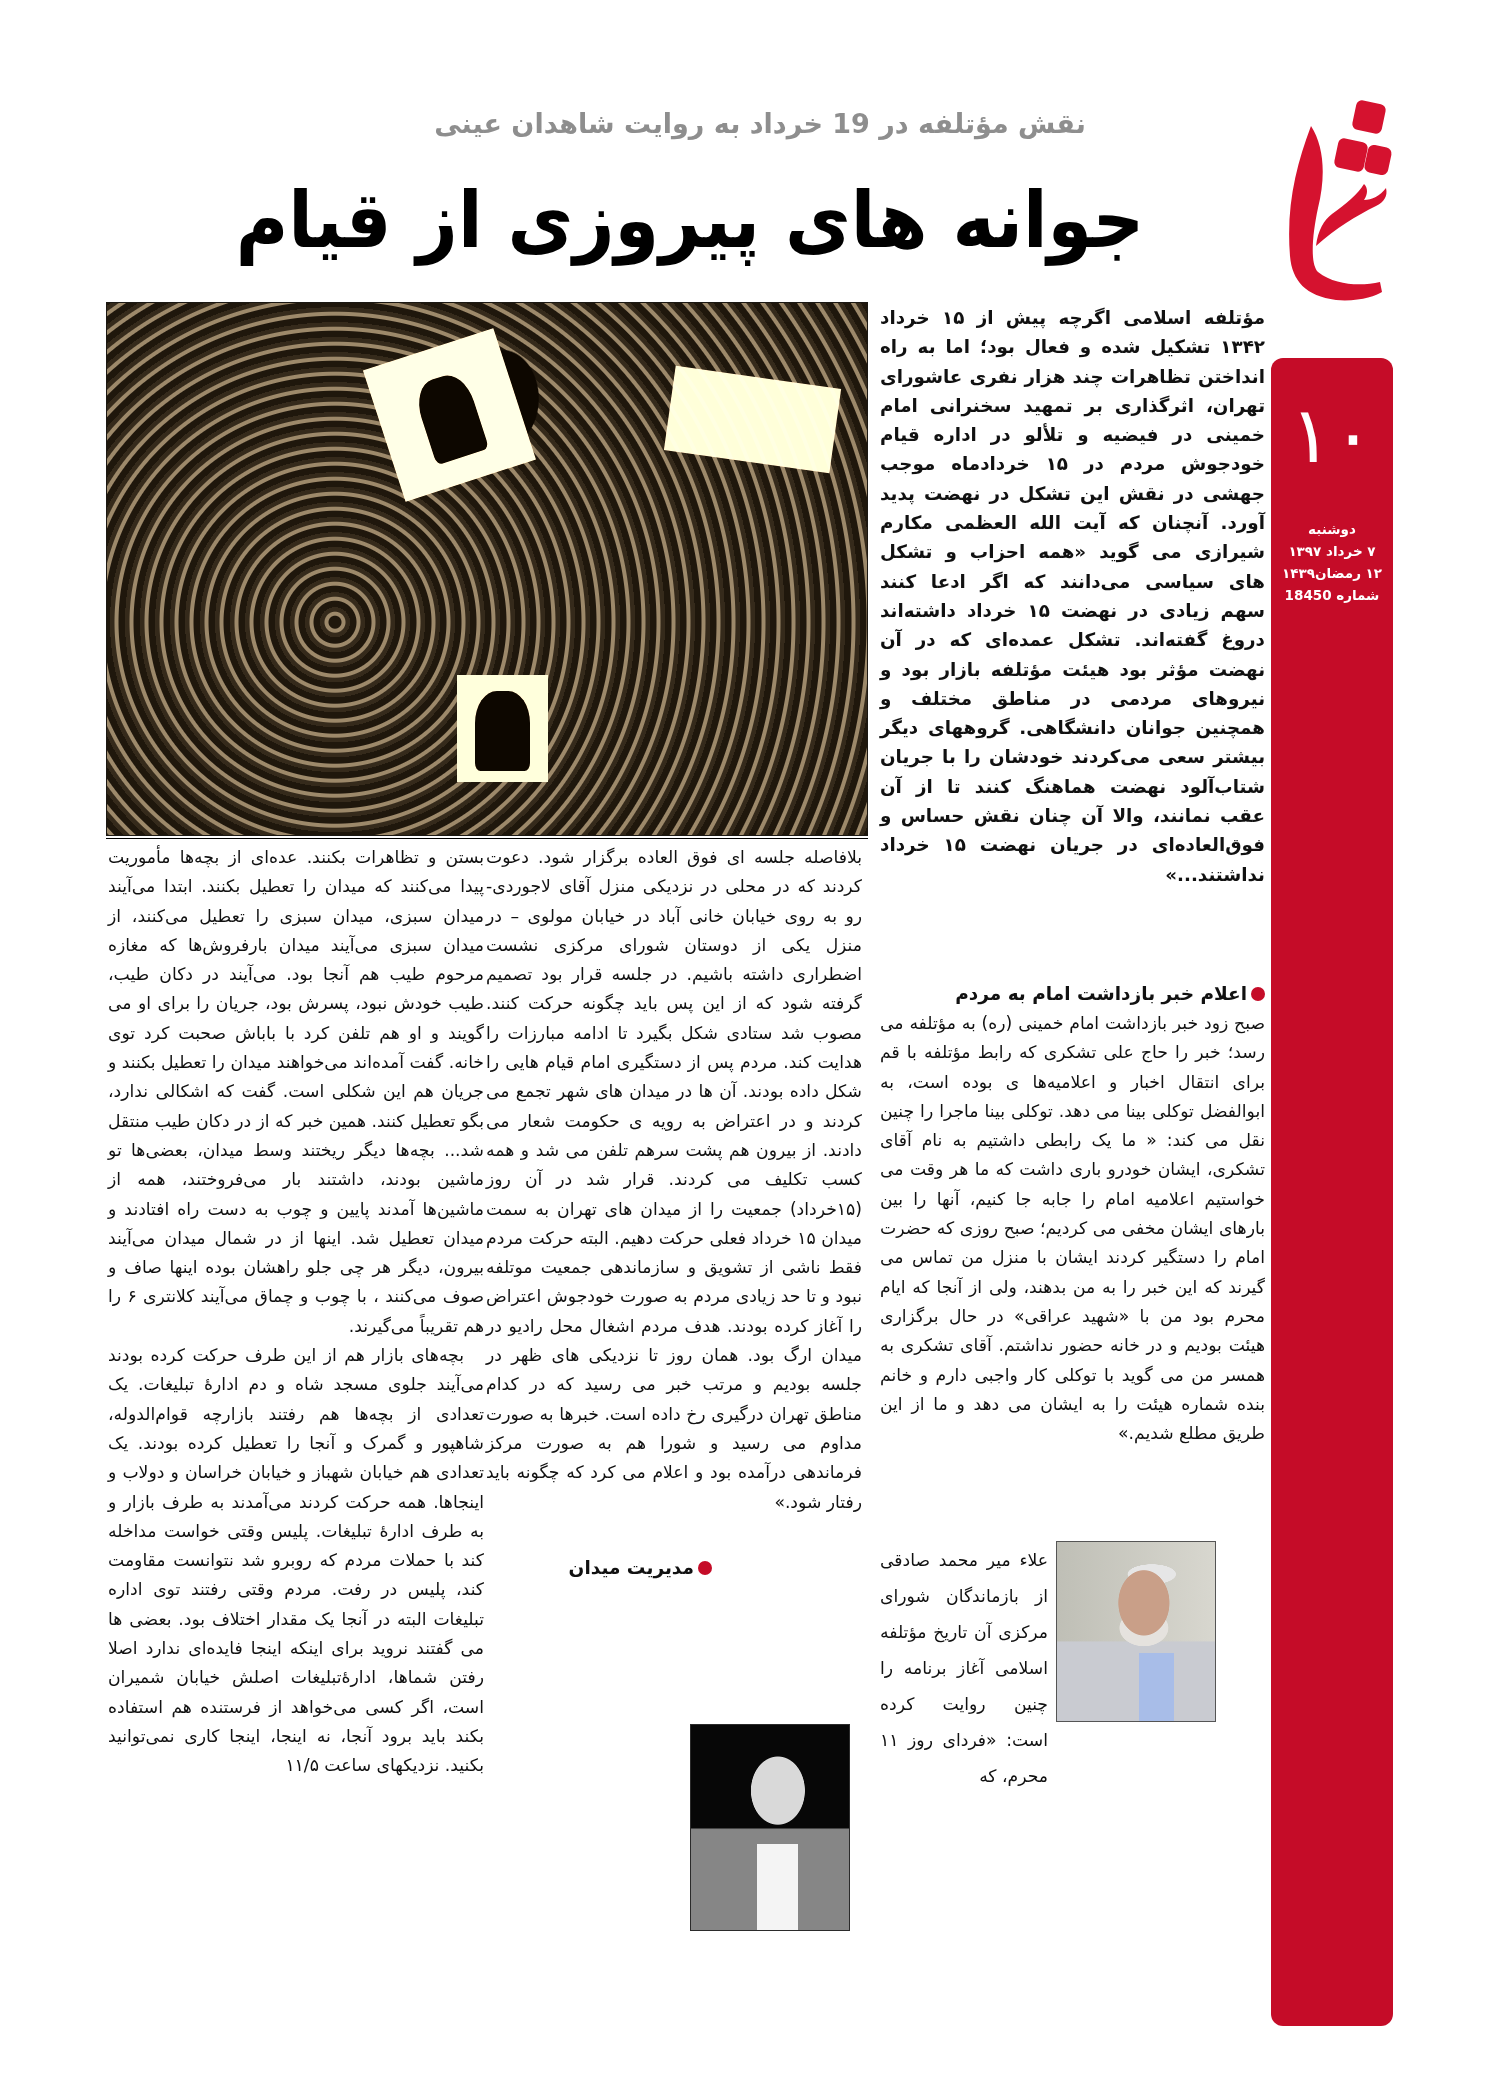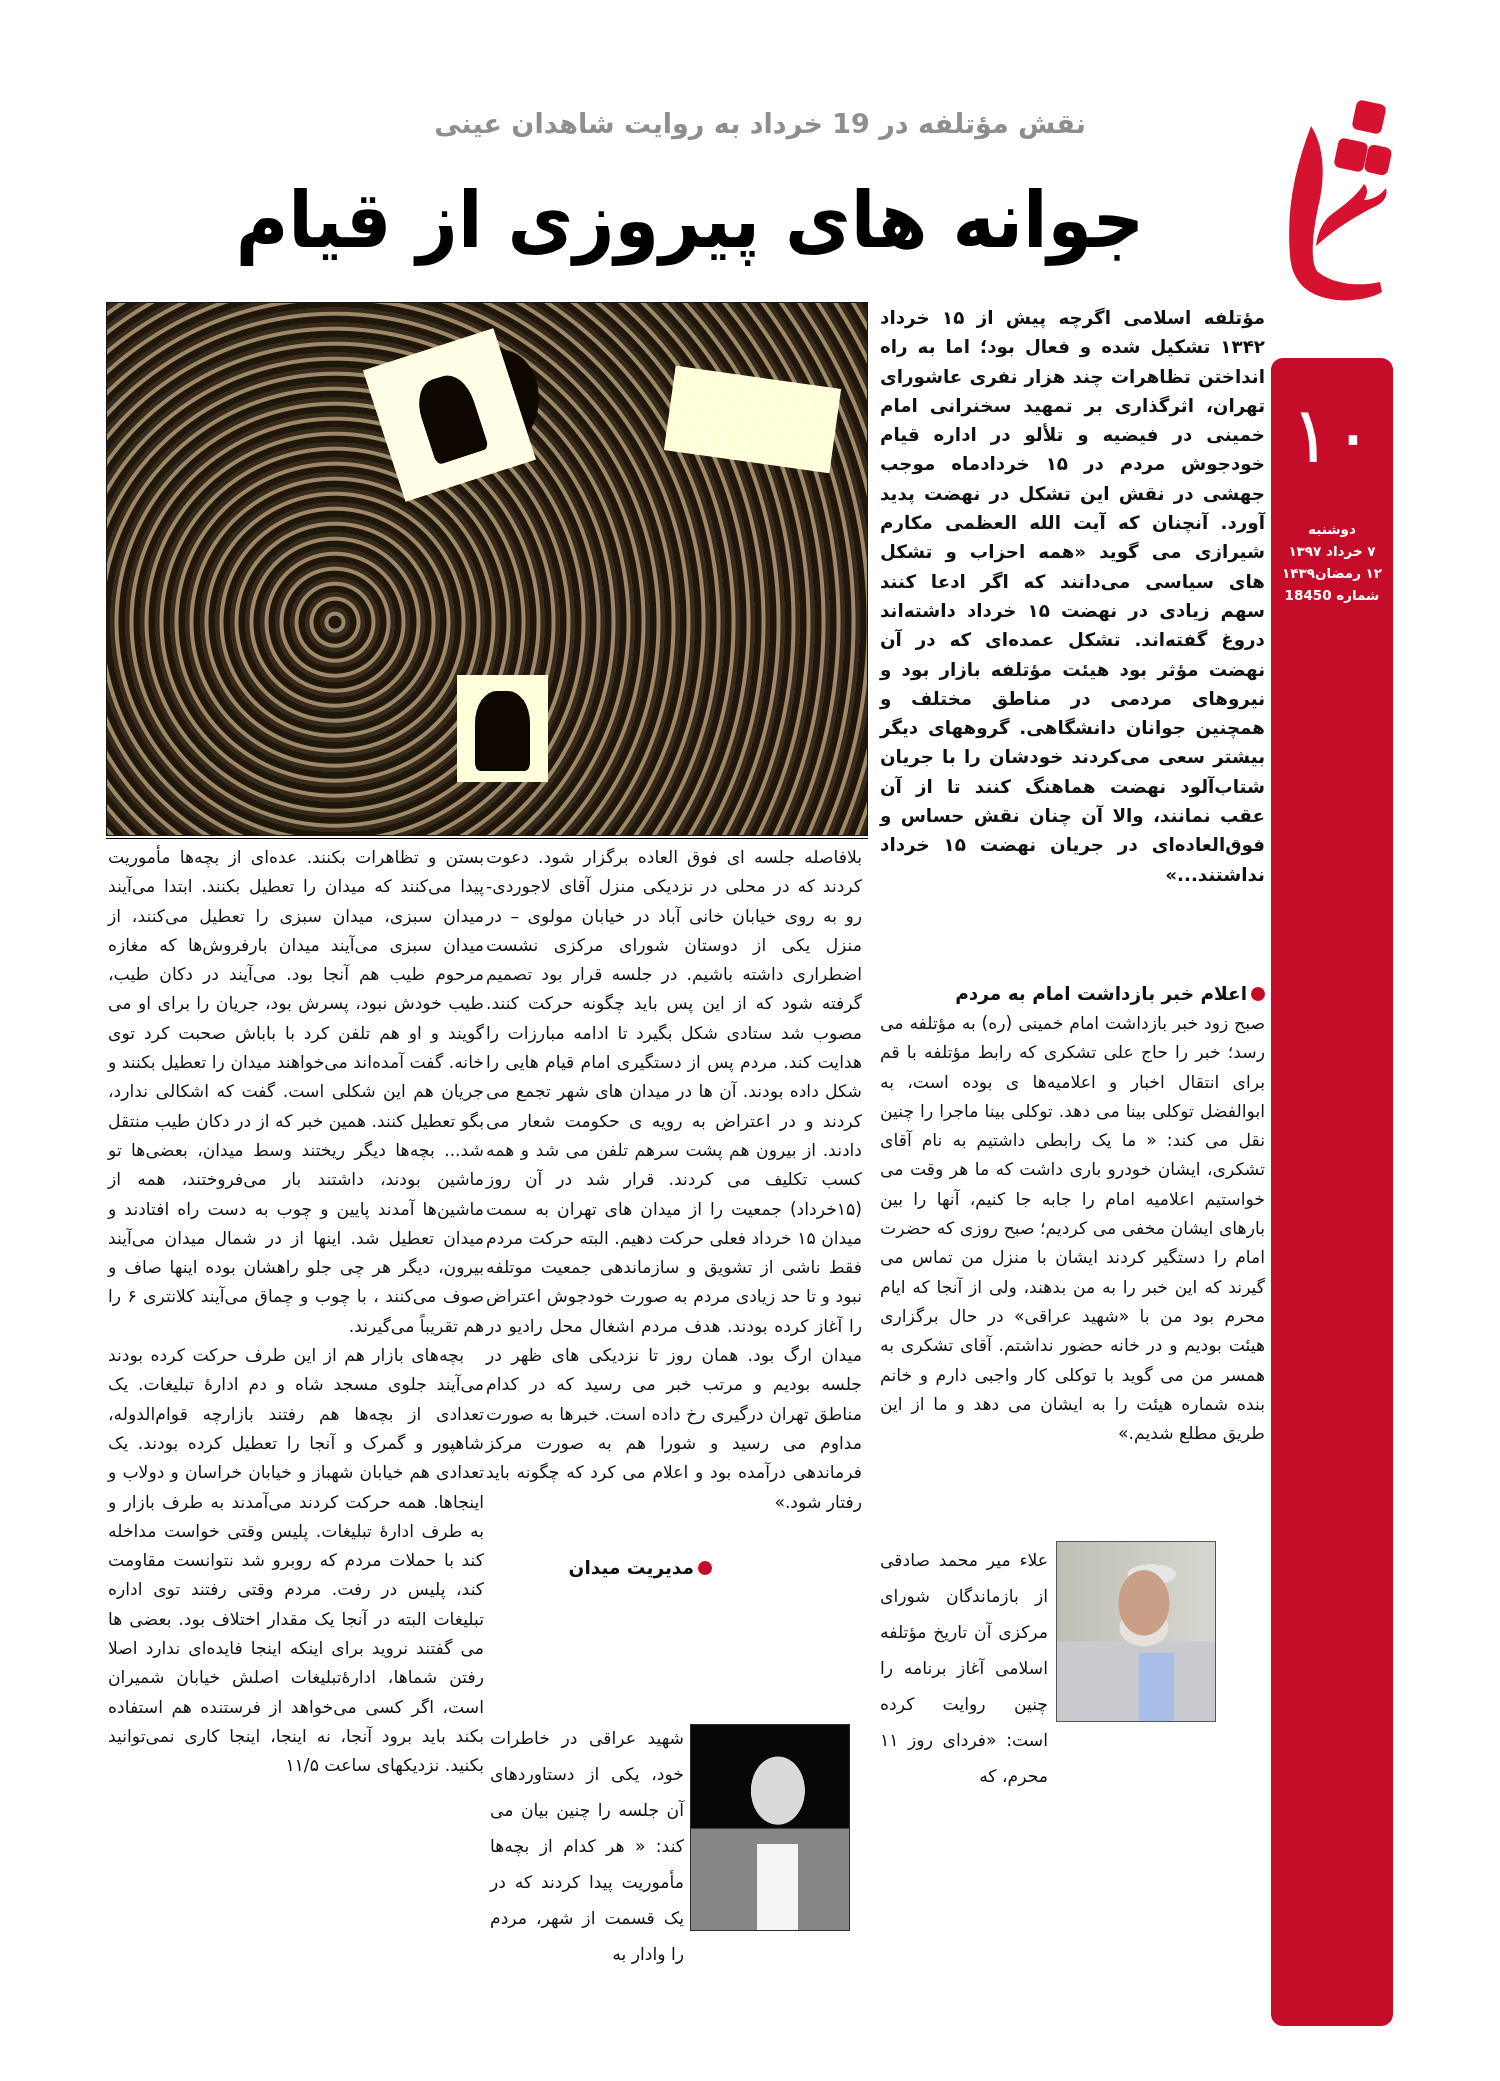--- a/index.html
+++ b/index.html
@@ -146,22 +146,19 @@
   <div class="col col-middle">
     <p>بلافاصله جلسه ای فوق العاده برگزار شود. دعوت کردند که در محلی در نزدیکی منزل آقای لاجوردی- رو به روی خیابان خانی آباد در خیابان مولوی – در منزل یکی از دوستان شورای مرکزی نشست اضطراری داشته باشیم. در جلسه قرار بود تصمیم گرفته شود که از این پس باید چگونه حرکت کنند. مصوب شد ستادی شکل بگیرد تا ادامه مبارزات را هدایت کند. مردم پس از دستگیری امام قیام هایی را شکل داده بودند. آن ها در میدان های شهر تجمع می کردند و در اعتراض به رویه ی حکومت شعار می دادند. از بیرون هم پشت سرهم تلفن می شد و همه کسب تکلیف می کردند. قرار شد در آن روز (۱۵خرداد) جمعیت را از میدان های تهران به سمت میدان ۱۵ خرداد فعلی حرکت دهیم. البته حرکت مردم فقط ناشی از تشویق و سازماندهی جمعیت موتلفه نبود و تا حد زیادی مردم به صورت خودجوش اعتراض را آغاز کرده بودند. هدف مردم اشغال محل رادیو در میدان ارگ بود. همان روز تا نزدیکی های ظهر در جلسه بودیم و مرتب خبر می رسید که در کدام مناطق تهران درگیری رخ داده است. خبرها به صورت مداوم می رسید و شورا هم به صورت مرکز فرماندهی درآمده بود و اعلام می کرد که چگونه باید رفتار شود.»</p>
     <div class="subhead" style="margin-top:36px; padding-right:150px;">
       <span class="bullet-dot"></span>
       <span>مدیریت میدان</span>
     </div>
   </div>
   <div class="portrait-2">
       <div class="shirt"></div>
     </div>
-  <div class="wrap-block" style="left:490px; top:1720px; width:194px;">
-    <p>شهید عراقی در خاطرات خود، یکی از دستاوردهای آن جلسه را چنین بیان می کند: « هر کدام از بچه‌ها مأموریت پیدا کردند که در یک قسمت از شهر، مردم را وادار به</p>
-  </div>
 
   <div class="col col-left">
     <p>بستن و تظاهرات بکنند. عده‌ای از بچه‌ها مأموریت پیدا می‌کنند که میدان را تعطیل بکنند. ابتدا می‌آیند میدان سبزی، میدان سبزی را تعطیل می‌کنند، از میدان سبزی می‌آیند میدان بارفروش‌ها که مغازه مرحوم طیب هم آنجا بود. می‌آیند در دکان طیب، طیب خودش نبود، پسرش بود، جریان را برای او می گویند و او هم تلفن کرد با باباش صحبت کرد توی خانه. گفت آمده‌اند می‌خواهند میدان را تعطیل بکنند و جریان هم این شکلی است. گفت که اشکالی ندارد، بگو تعطیل کنند. همین خبر که از در دکان طیب منتقل شد... بچه‌ها دیگر ریختند وسط میدان، بعضی‌ها تو ماشین بودند، داشتند بار می‌فروختند، همه از ماشین‌ها آمدند پایین و چوب به دست راه افتادند و میدان تعطیل شد. اینها از در شمال میدان می‌آیند بیرون، دیگر هر چی جلو راهشان بوده اینها صاف و صوف می‌کنند ، با چوب و چماق می‌آیند کلانتری ۶ را هم تقریباً می‌گیرند.</p>
     <p style="text-indent:20px;">بچه‌های بازار هم از این طرف حرکت کرده بودند می‌آیند جلوی مسجد شاه و دم ادارۀ تبلیغات. یک تعدادی از بچه‌ها هم رفتند بازارچه قوام‌الدوله، شاهپور و گمرک و آنجا را تعطیل کرده بودند. یک تعدادی هم خیابان شهباز و خیابان خراسان و دولاب و اینجاها. همه حرکت کردند می‌آمدند به طرف بازار و به طرف ادارۀ تبلیغات. پلیس وقتی خواست مداخله کند با حملات مردم که روبرو شد نتوانست مقاومت کند، پلیس در رفت. مردم وقتی رفتند توی اداره تبلیغات البته در آنجا یک مقدار اختلاف بود. بعضی ها می گفتند نروید برای اینکه اینجا فایده‌ای ندارد اصلا رفتن شماها، ادارۀتبلیغات اصلش خیابان شمیران است، اگر کسی می‌خواهد از فرستنده هم استفاده بکند باید برود آنجا، نه اینجا، اینجا کاری نمی‌توانید بکنید. نزدیکهای ساعت ۱۱/۵</p>
   </div>
 
 </div>
 
 </body></html>

